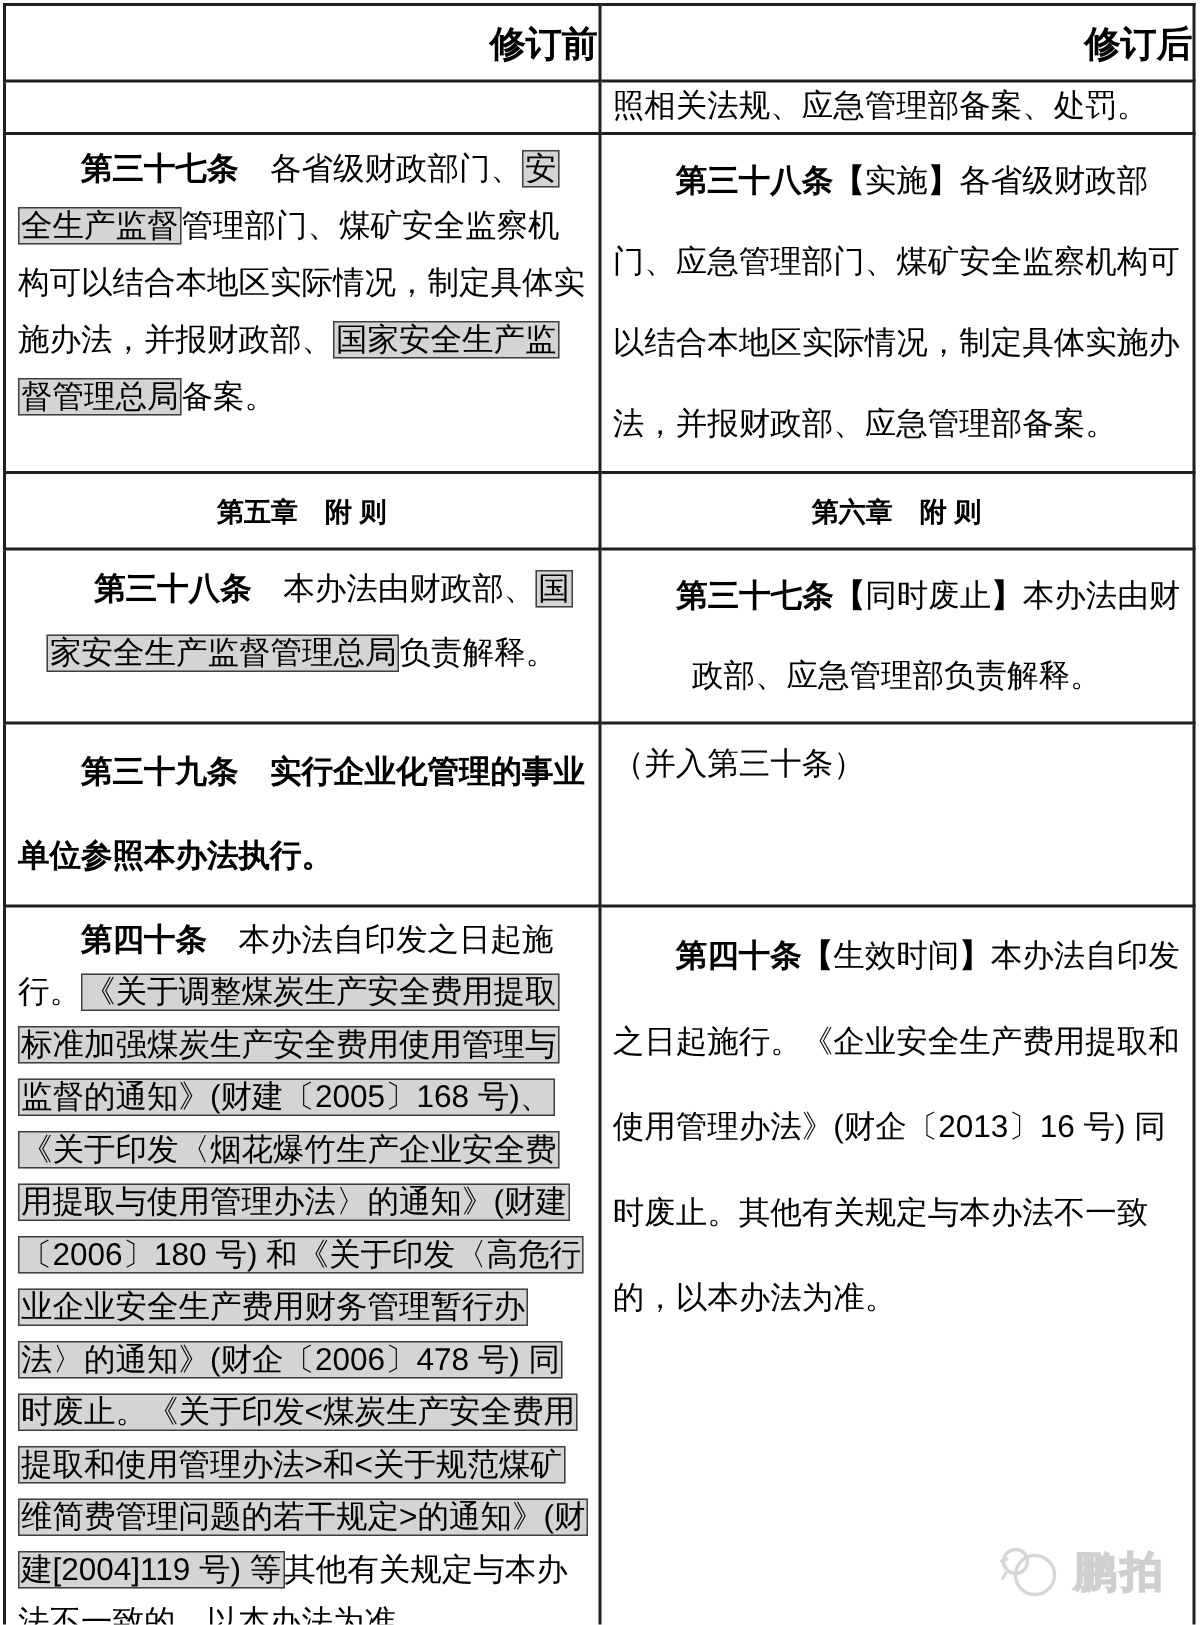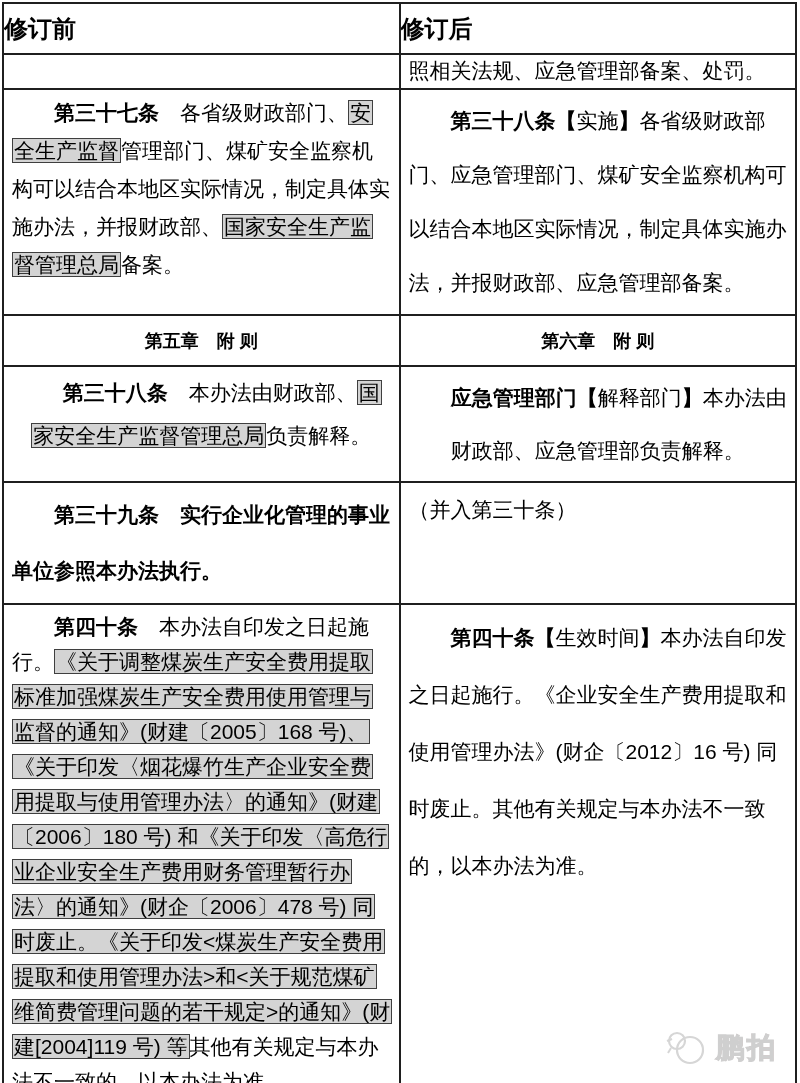--- a/index.html
+++ b/index.html
@@ -15,21 +15,21 @@
   table.cmp th, table.cmp td{
     border:2px solid #1f1f1f;
     vertical-align:top;
     padding:4px 8px;
     font-size:21px;
     overflow:hidden;
     word-break:break-all;
   }
   table.cmp th{
     height:49px;font-size:24px;font-weight:bold;
-    text-align:left;vertical-align:middle;padding:0;
+    text-align:right;vertical-align:middle;padding:0;
   }
   tr.r2{height:33px;} tr.r2 td{line-height:26px;padding-top:3px;}
   tr.r3{height:223px;} tr.r3 td.left{line-height:38px;} tr.r3 td.right{line-height:54px;}
   tr.r4{height:51px;} tr.r4 td{vertical-align:middle;font-size:18px;padding:0 8px;}
   tr.r5{height:110px;text-align:center;} tr.r5 td.left{line-height:43px;} tr.r5 td.right{line-height:53px;}
   tr.r6{height:111px;} tr.r6 td.left{line-height:56px;} tr.r6 td.right{line-height:46px;}
   tr.r7{height:492px;} tr.r7 td.left{line-height:35px;} tr.r7 td.right{line-height:57px;}
   .para{margin:0;}
   .para.center{text-align:center;}
   .para.indent{text-indent:2em;}
@@ -87,37 +87,37 @@
         </td>
         <td class="right">
           <div class="para center"><span class="b">第六章　附 则</span></div>
         </td>
       </tr>
       <tr class="r5">
         <td class="left">
           <div class="para indent"><span class="b">第三十八条</span><span>　本办法由财政部、</span><span class="hl">国家安全生产监督管理总局</span><span>负责解释。</span></div>
         </td>
         <td class="right">
-          <div class="para indent"><span class="b">应急管理部门【</span><span>解释部门</span><span class="b">】</span><span>本办法由财政部、应急管理部负责解释。</span></div>
+          <div class="para indent"><span class="b">第三十七条【</span><span>同时废止</span><span class="b">】</span><span>本办法由财政部、应急管理部负责解释。</span></div>
         </td>
       </tr>
       <tr class="r6">
         <td class="left">
           <div class="para indent"><span class="b">第三十九条　实行企业化管理的事业单位参照本办法执行。</span></div>
         </td>
         <td class="right">
           <div class="para"><span>（并入第三十条）</span></div>
         </td>
       </tr>
       <tr class="r7">
         <td class="left">
           <div class="para indent"><span class="b">第四十条</span><span>　本办法自印发之日起施行。</span><span class="hl">《关于调整煤炭生产安全费用提取标准加强煤炭生产安全费用使用管理与监督的通知》(财建〔2005〕168 号)、《关于印发〈烟花爆竹生产企业安全费用提取与使用管理办法〉的通知》(财建〔2006〕180 号) 和《关于印发〈高危行业企业安全生产费用财务管理暂行办法〉的通知》(财企〔2006〕478 号) 同时废止。《关于印发&lt;煤炭生产安全费用提取和使用管理办法&gt;和&lt;关于规范煤矿维简费管理问题的若干规定&gt;的通知》(财建[2004]119 号) 等</span><span>其他有关规定与本办法不一致的，以本办法为准。</span></div>
         </td>
         <td class="right">
-          <div class="para indent"><span class="b">第四十条【</span><span>生效时间</span><span class="b">】</span><span>本办法自印发之日起施行。《企业安全生产费用提取和使用管理办法》(财企〔2012〕16 号) 同时废止。其他有关规定与本办法不一致的，以本办法为准。</span></div>
+          <div class="para indent"><span class="b">第四十条【</span><span>生效时间</span><span class="b">】</span><span>本办法自印发之日起施行。《企业安全生产费用提取和使用管理办法》(财企〔2013〕16 号) 同时废止。其他有关规定与本办法不一致的，以本办法为准。</span></div>
         </td>
       </tr>
     </tbody>
 </table>
 
 <div class="watermark">
   <svg width="46" height="38" viewBox="0 0 46 38">
     <path d="M4 12 L9 10" fill="none" stroke="#d6d6d6" stroke-width="2"></path>
     <circle cx="14" cy="12" r="8" fill="none" stroke="#d6d6d6" stroke-width="2.2"></circle>
     <circle cx="27" cy="21" r="13" fill="none" stroke="#d6d6d6" stroke-width="2.2"></circle>

